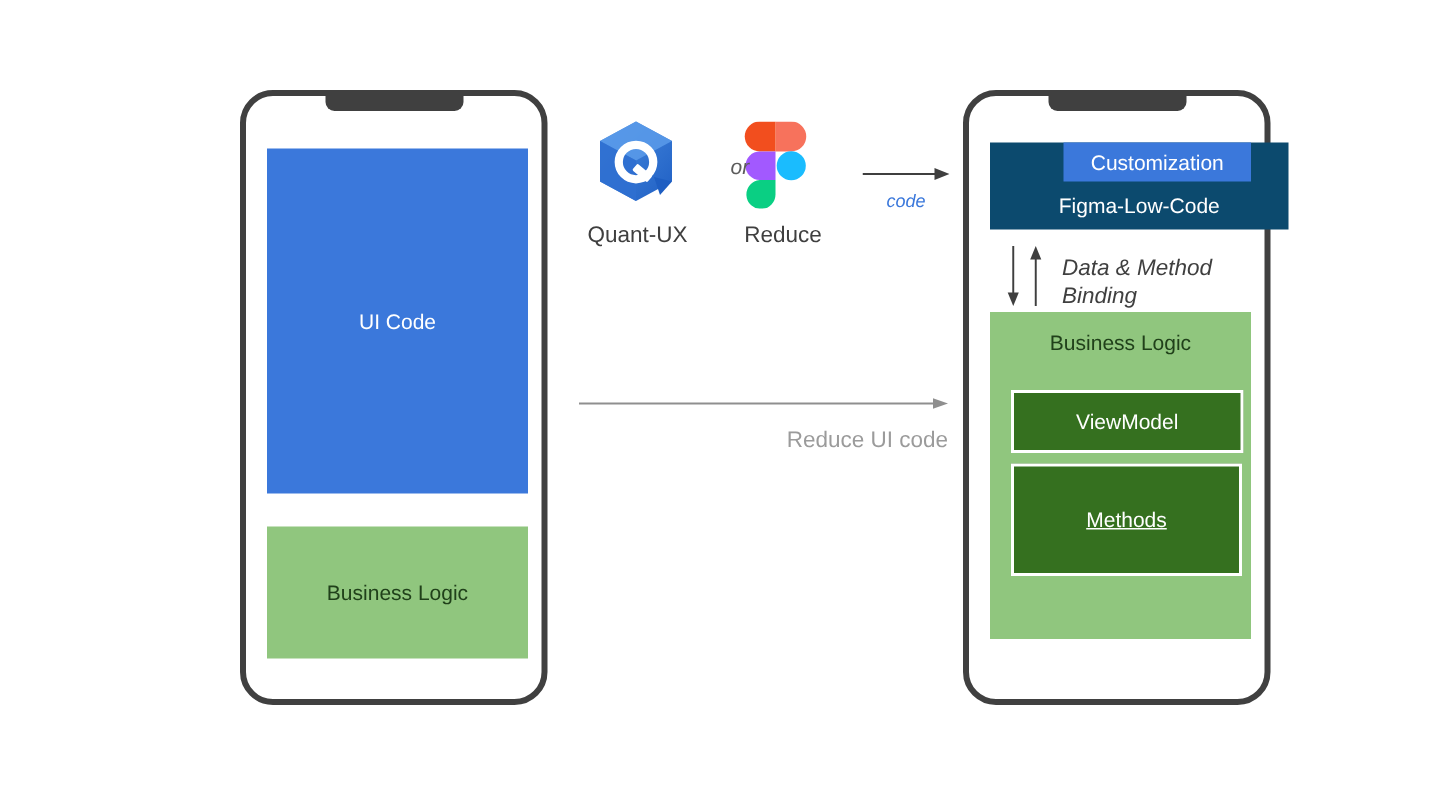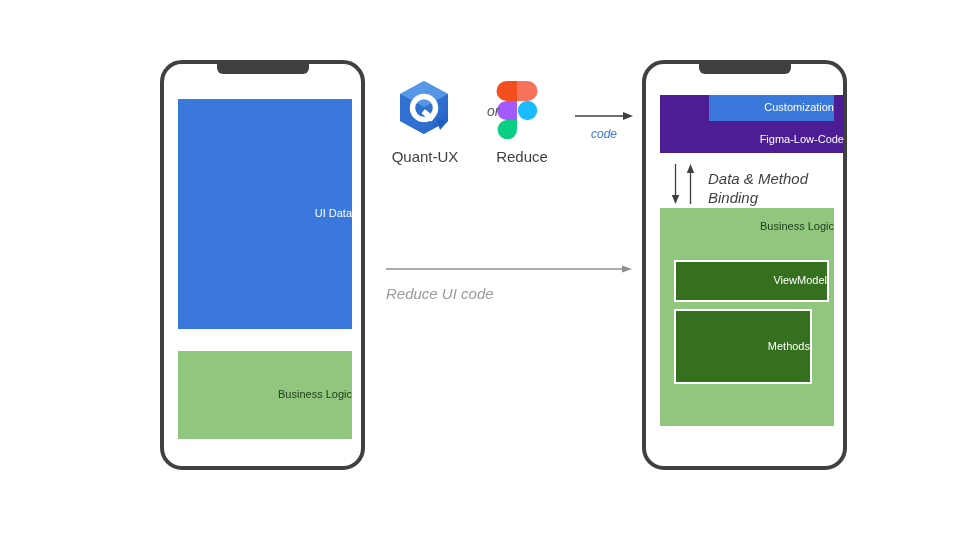--- a/index.html
+++ b/index.html
@@ -42,44 +42,44 @@
   .screen {
     position: absolute;
     left: 0; right: 0; top: 0; bottom: 0;
   }
 
   
   .block {
     position: absolute;
     box-sizing: border-box;
     display: flex;
-    justify-content: flex-end;
-    font-size: 11px;
+    justify-content: center;
+    font-size: 14px;
     line-height: 1.2;
   }
   .block > span { display: block; }
 
   
   .ui-code-block {
     left: 14px; top: 35px; width: 174px; height: 230px;
     background: #3b78db;
     color: #ffffff;
     align-items: center;
   }
   .biz-logic-left {
     left: 14px; top: 287px; width: 174px; height: 88px;
     background: #90c67e;
     color: #20401a;
     align-items: center;
   }
 
   
   .figma-lowcode-block {
-    left: 14px; top: 31px; width: 184px; height: 58px;
-    background: #4c1d95;
+    left: 14px; top: 31px; width: 199px; height: 58px;
+    background: #0c4a6e;
     color: #ffffff;
     align-items: flex-end;
     padding-bottom: 7px;
   }
   .customization-block {
     left: 63px; top: 31px; width: 125px; height: 26px;
     background: #3b78db;
     color: #ffffff;
     align-items: center;
     z-index: 3;
@@ -93,26 +93,27 @@
   }
   .viewmodel-block {
     left: 28px; top: 196px; width: 155px; height: 42px;
     background: #35701f;
     border: 2px solid #ffffff;
     color: #ffffff;
     align-items: center;
     z-index: 3;
   }
   .methods-block {
-    left: 28px; top: 245px; width: 138px; height: 75px;
+    left: 28px; top: 245px; width: 154px; height: 75px;
     background: #35701f;
     border: 2px solid #ffffff;
     color: #ffffff;
     align-items: center;
     z-index: 3;
+    text-decoration: underline;
   }
 
   
   .binding-group {
     position: absolute;
     left: 18px; top: 100px;
     width: 170px; height: 42px;
   }
   .binding-label {
     position: absolute;
@@ -155,35 +156,34 @@
     font-style: italic;
     font-size: 12px;
     color: #3b78db;
     text-align: center;
   }
 
   .reduce-arrow { position: absolute; left: 386px; top: 263px; width: 246px; height: 12px; }
   .reduce-label {
     position: absolute;
     left: 386px; top: 285px; width: 246px;
-    font-style: italic;
     font-size: 15px;
     color: #9b9b9b;
-    text-align: left;
+    text-align: right;
   }
 </style>
 </head>
 <body>
 
 <div class="phone" id="phone-left">
   <div class="notch"></div>
   <div class="screen">
 
     <div class="block ui-code-block">
-      <span>UI Data</span>
+      <span>UI Code</span>
     </div>
 
     <div class="block biz-logic-left">
       <span>Business Logic</span>
     </div>
 
   </div>
 </div>
 
 <div class="mid-logo-row">

